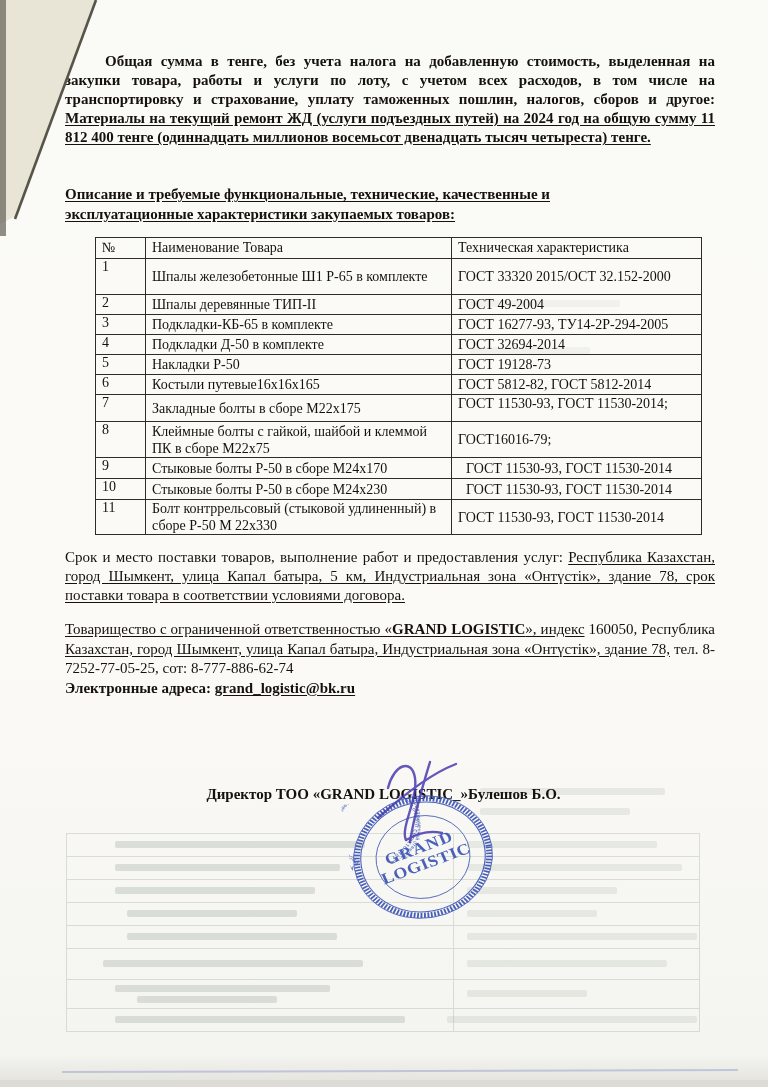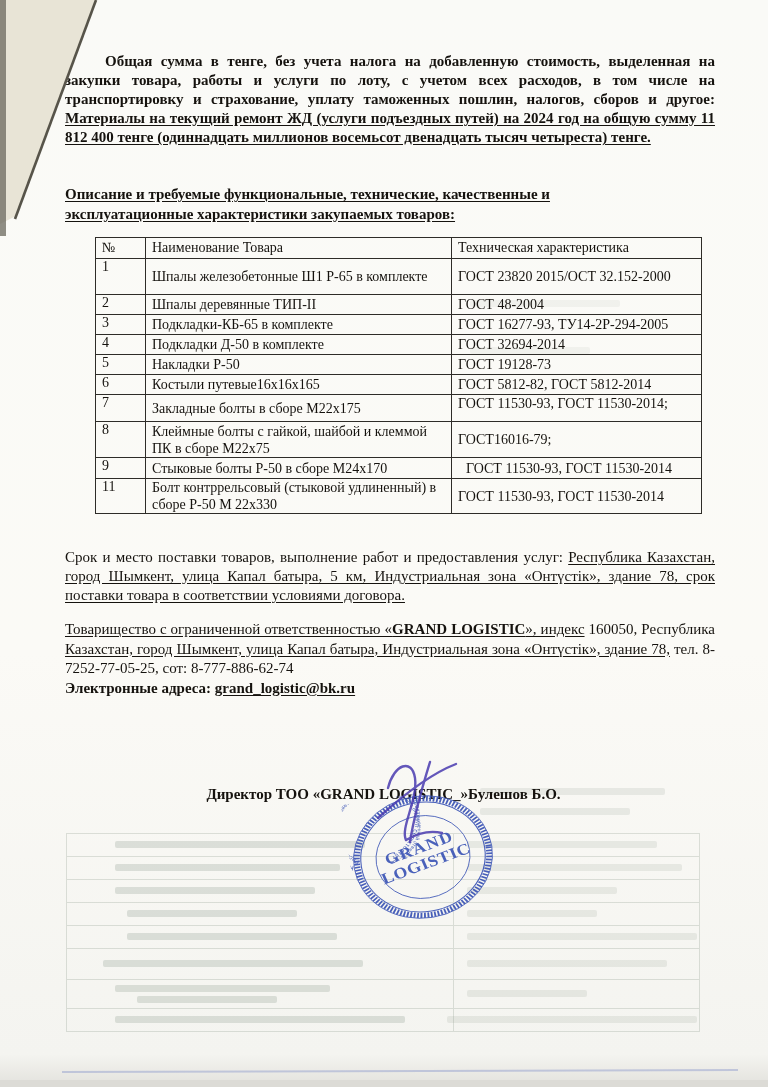--- a/index.html
+++ b/index.html
@@ -83,26 +83,26 @@
       </colgroup>
     <tbody>
         <tr>
       <th>№</th>
       <th>Наименование Товара</th>
       <th>Техническая характеристика</th>
     </tr>
     <tr class="h36">
       <td class="num">1</td>
       <td class="name">Шпалы железобетонные Ш1 Р-65 в комплекте</td>
-      <td class="spec">ГОСТ 23820  2015/ОСТ 32.152-2000</td>
+      <td class="spec">ГОСТ 33320  2015/ОСТ 32.152-2000</td>
     </tr>
     <tr class="h20">
       <td class="num">2</td>
       <td class="name">Шпалы деревянные ТИП-II</td>
-      <td class="spec">ГОСТ 48-2004</td>
+      <td class="spec">ГОСТ 49-2004</td>
     </tr>
     <tr class="h20">
       <td class="num">3</td>
       <td class="name">Подкладки-КБ-65 в комплекте</td>
       <td class="spec">ГОСТ 16277-93, ТУ14-2Р-294-2005</td>
     </tr>
     <tr class="h20">
       <td class="num">4</td>
       <td class="name">Подкладки Д-50  в комплекте</td>
       <td class="spec">ГОСТ 32694-2014</td>
@@ -123,20 +123,25 @@
       <td class="spec" style="vertical-align:top;">ГОСТ 11530-93, ГОСТ 11530-2014;</td>
     </tr>
     <tr class="h36">
       <td class="num">8</td>
       <td class="name">Клеймные болты с гайкой, шайбой и клеммой ПК в сборе М22х75</td>
       <td class="spec">ГОСТ16016-79;</td>
     </tr>
     <tr class="h21">
       <td class="num">9</td>
       <td class="name">Стыковые болты Р-50  в сборе М24х170</td>
+      <td class="spec" style="padding-left:14px;">ГОСТ 11530-93, ГОСТ 11530-2014</td>
+    </tr>
+    <tr class="h21">
+      <td class="num">10</td>
+      <td class="name">Стыковые болты Р-50  в сборе М24х230</td>
       <td class="spec" style="padding-left:14px;">ГОСТ 11530-93, ГОСТ 11530-2014</td>
     </tr>
     <tr class="h34">
       <td class="num">11</td>
       <td class="name">Болт контррельсовый  (стыковой удлиненный)  в сборе Р-50  М 22х330</td>
       <td class="spec">ГОСТ 11530-93, ГОСТ 11530-2014</td>
     </tr>
   </tbody>
     </table>
 

